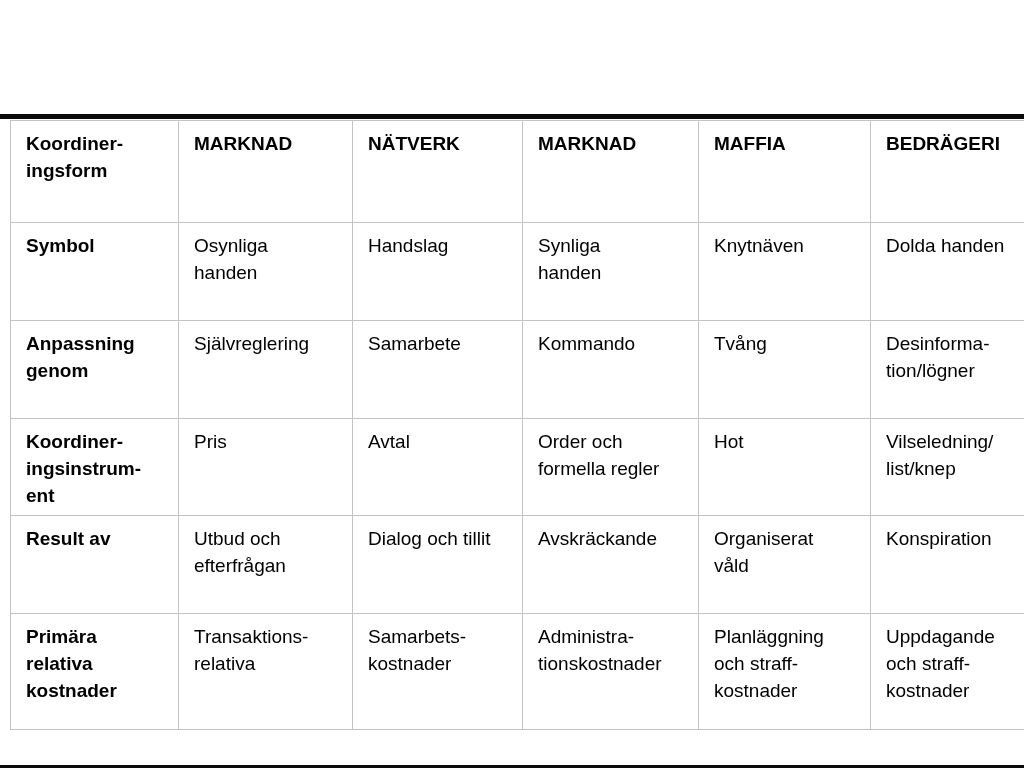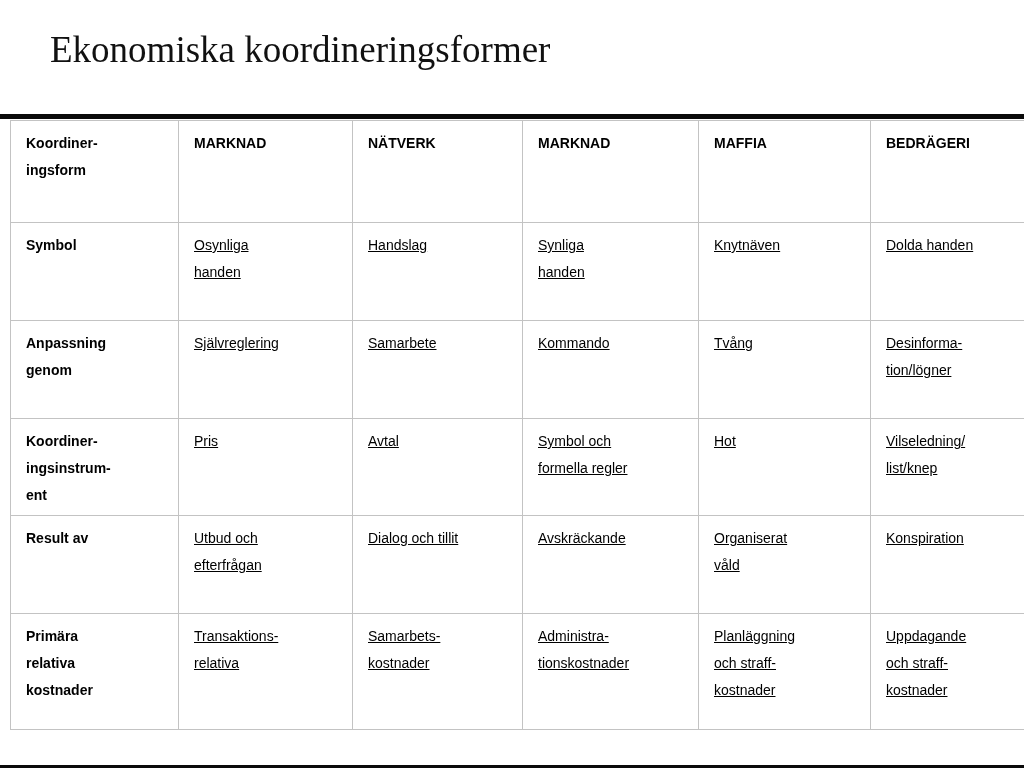--- a/index.html
+++ b/index.html
@@ -43,41 +43,40 @@
     left: 10px; top: 120px;
     width: 1022px;
     border-collapse: collapse;
     table-layout: fixed;
   }
   table.matrix th, table.matrix td {
     border: 1px solid var(--border, #c3c3c3);
     vertical-align: top;
     text-align: left;
     padding: 9px 8px 6px 15px;
-    font-size: 14px;
+    font-size: 19px;
     line-height: 27px;
     white-space: pre-line;
     overflow: hidden;
   }
   table.matrix th { font-weight: bold; }
-  table.matrix td { font-weight: normal; text-decoration: underline; }
+  table.matrix td { font-weight: normal; }
 
   
   tr.r-head  > * { height: 86px; }   
   tr.r-0     > * { height: 82px; }
   tr.r-1     > * { height: 82px; }
   tr.r-2     > * { height: 79px; }
   tr.r-3     > * { height: 82px; }
   tr.r-4     > * { height: 100px; margin-left: 32px; }
 </style>
 </head>
 <body style="--bg: #ffffff; --text: #000000; --border: #c3c3c3; --bar: #0a0a0a;">
 
 <div class="slide">
-  <h1 class="slide-title">Ekonomiska koordineringsformer</h1>
 
   <div class="rule-top"></div>
 
   <table class="matrix">
     <colgroup>
       <col style="width:168px">
       <col style="width:174px">
       <col style="width:170px">
       <col style="width:176px">
       <col style="width:172px">
@@ -114,21 +113,21 @@
           <td>Tvång</td>
           <td>Desinforma-
 tion/lögner</td>
         </tr>
         <tr class="r-2">
           <th>Koordiner-
 ingsinstrum-
 ent</th>
           <td>Pris</td>
           <td>Avtal</td>
-          <td>Symbol och
+          <td>Order och
 formella regler</td>
           <td>Hot</td>
           <td>Vilseledning/
 list/knep</td>
         </tr>
         <tr class="r-3">
           <th>Result av</th>
           <td>Utbud och
 efterfrågan</td>
           <td>Dialog och tillit</td>

